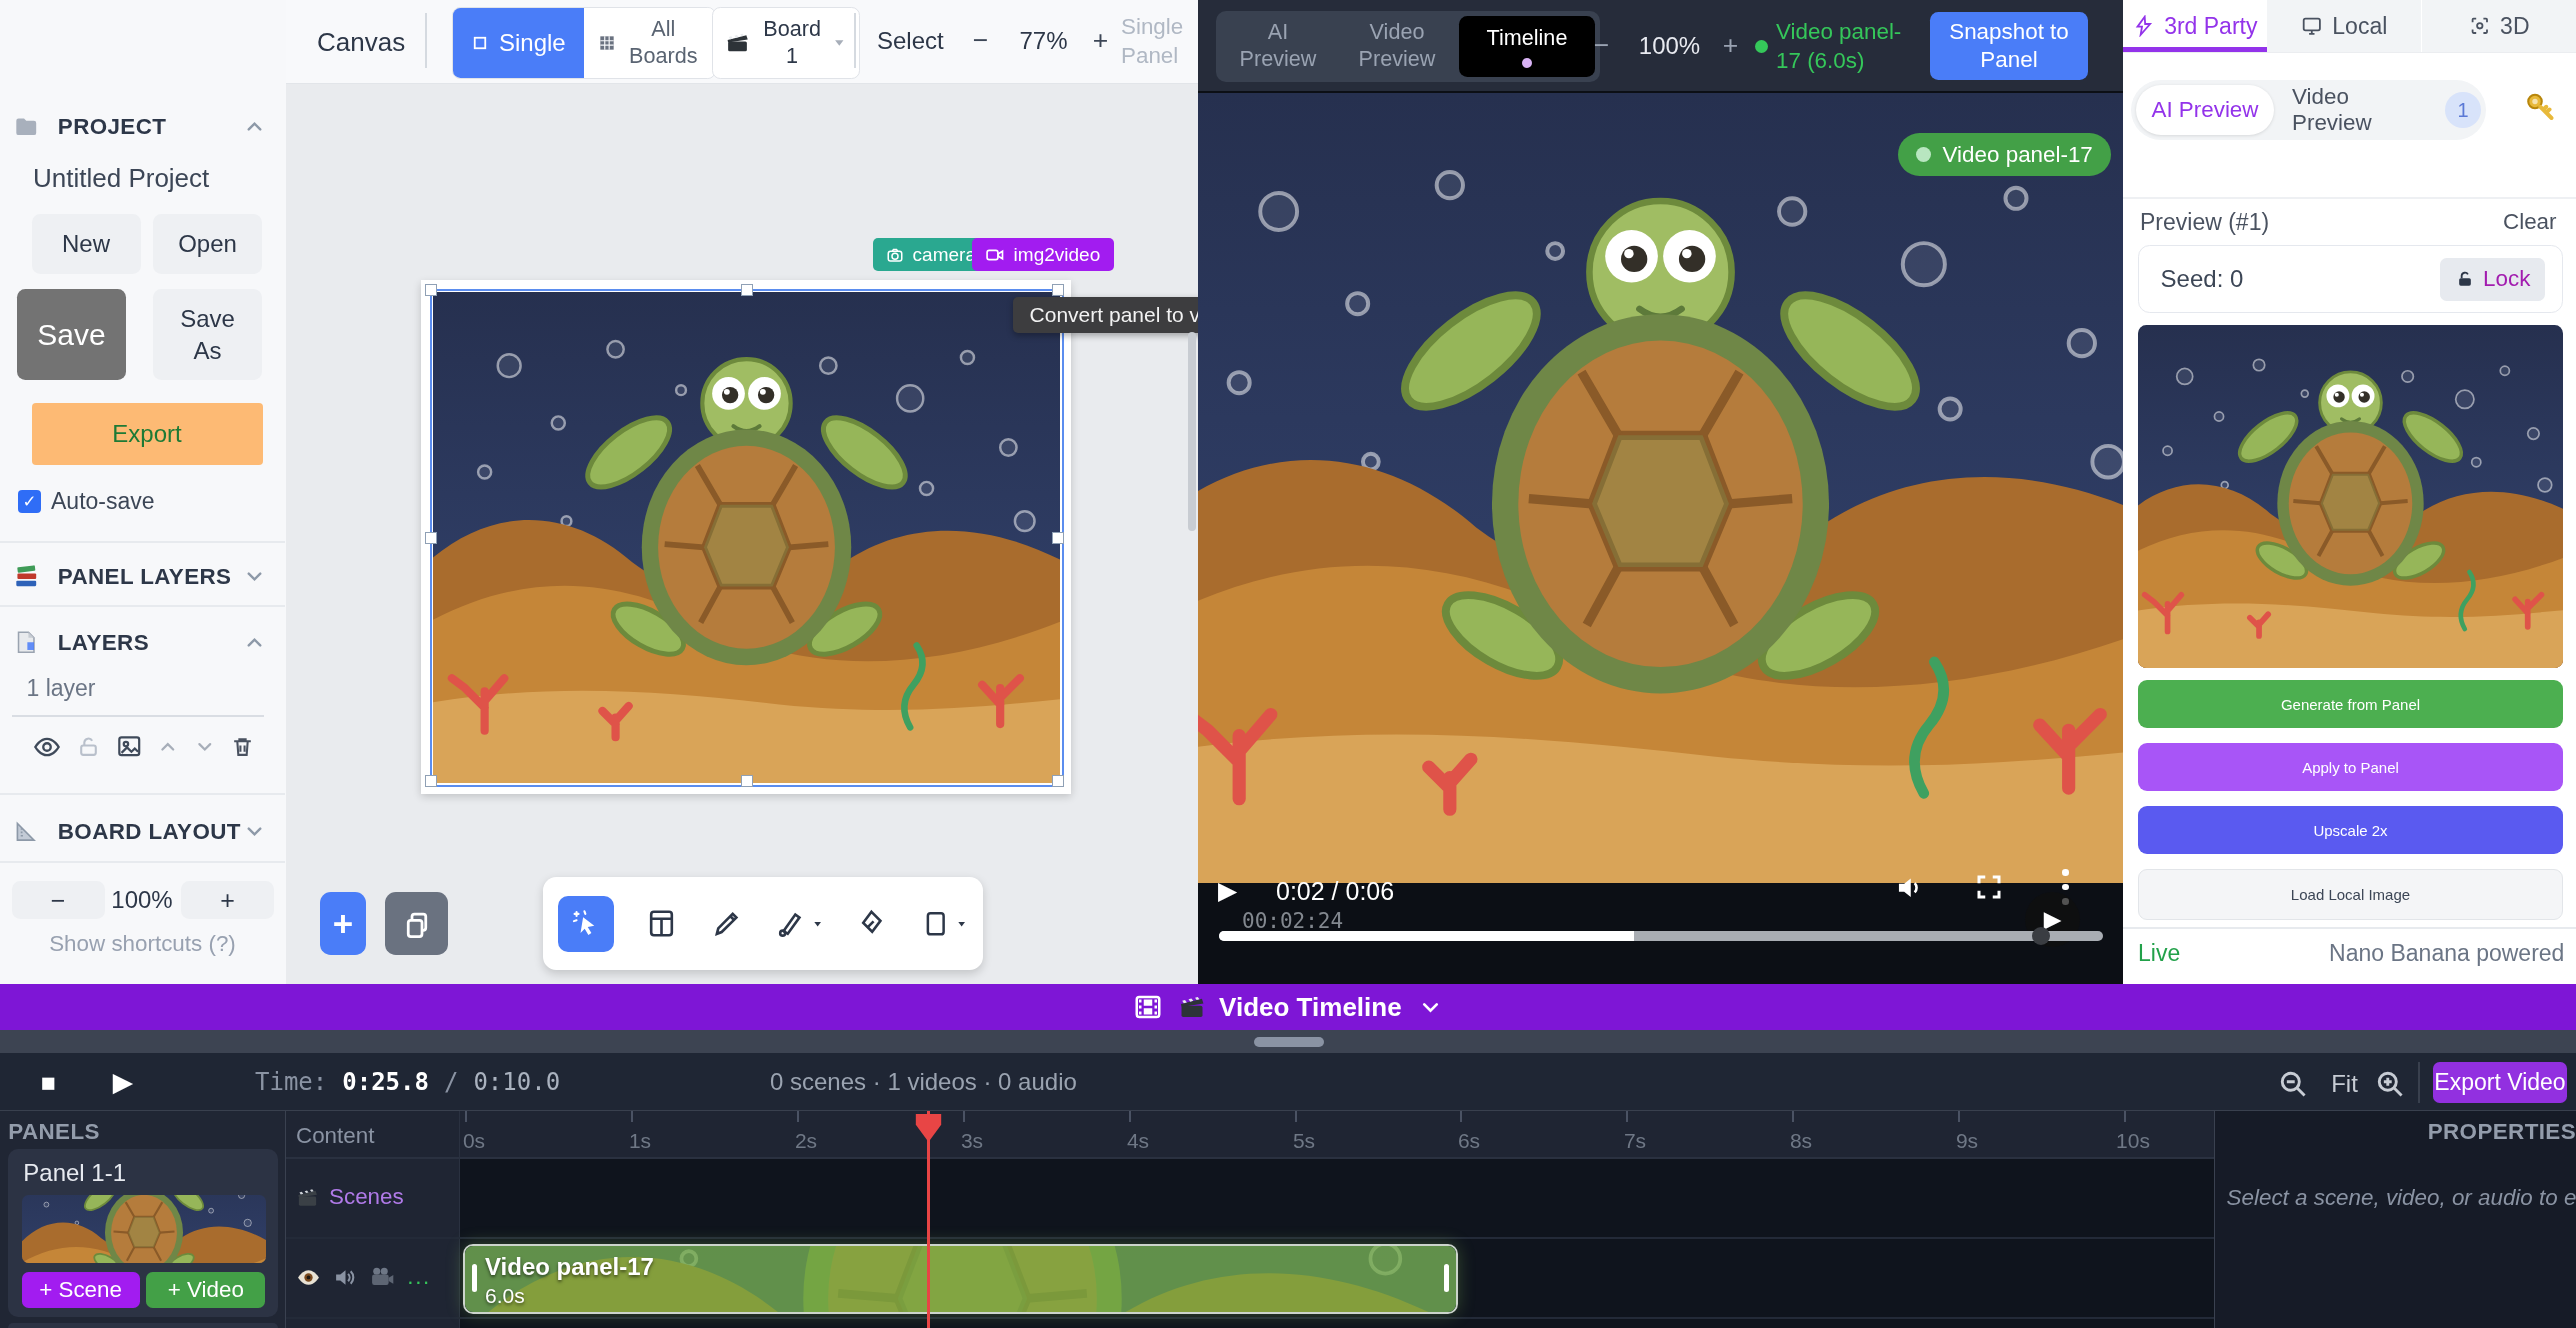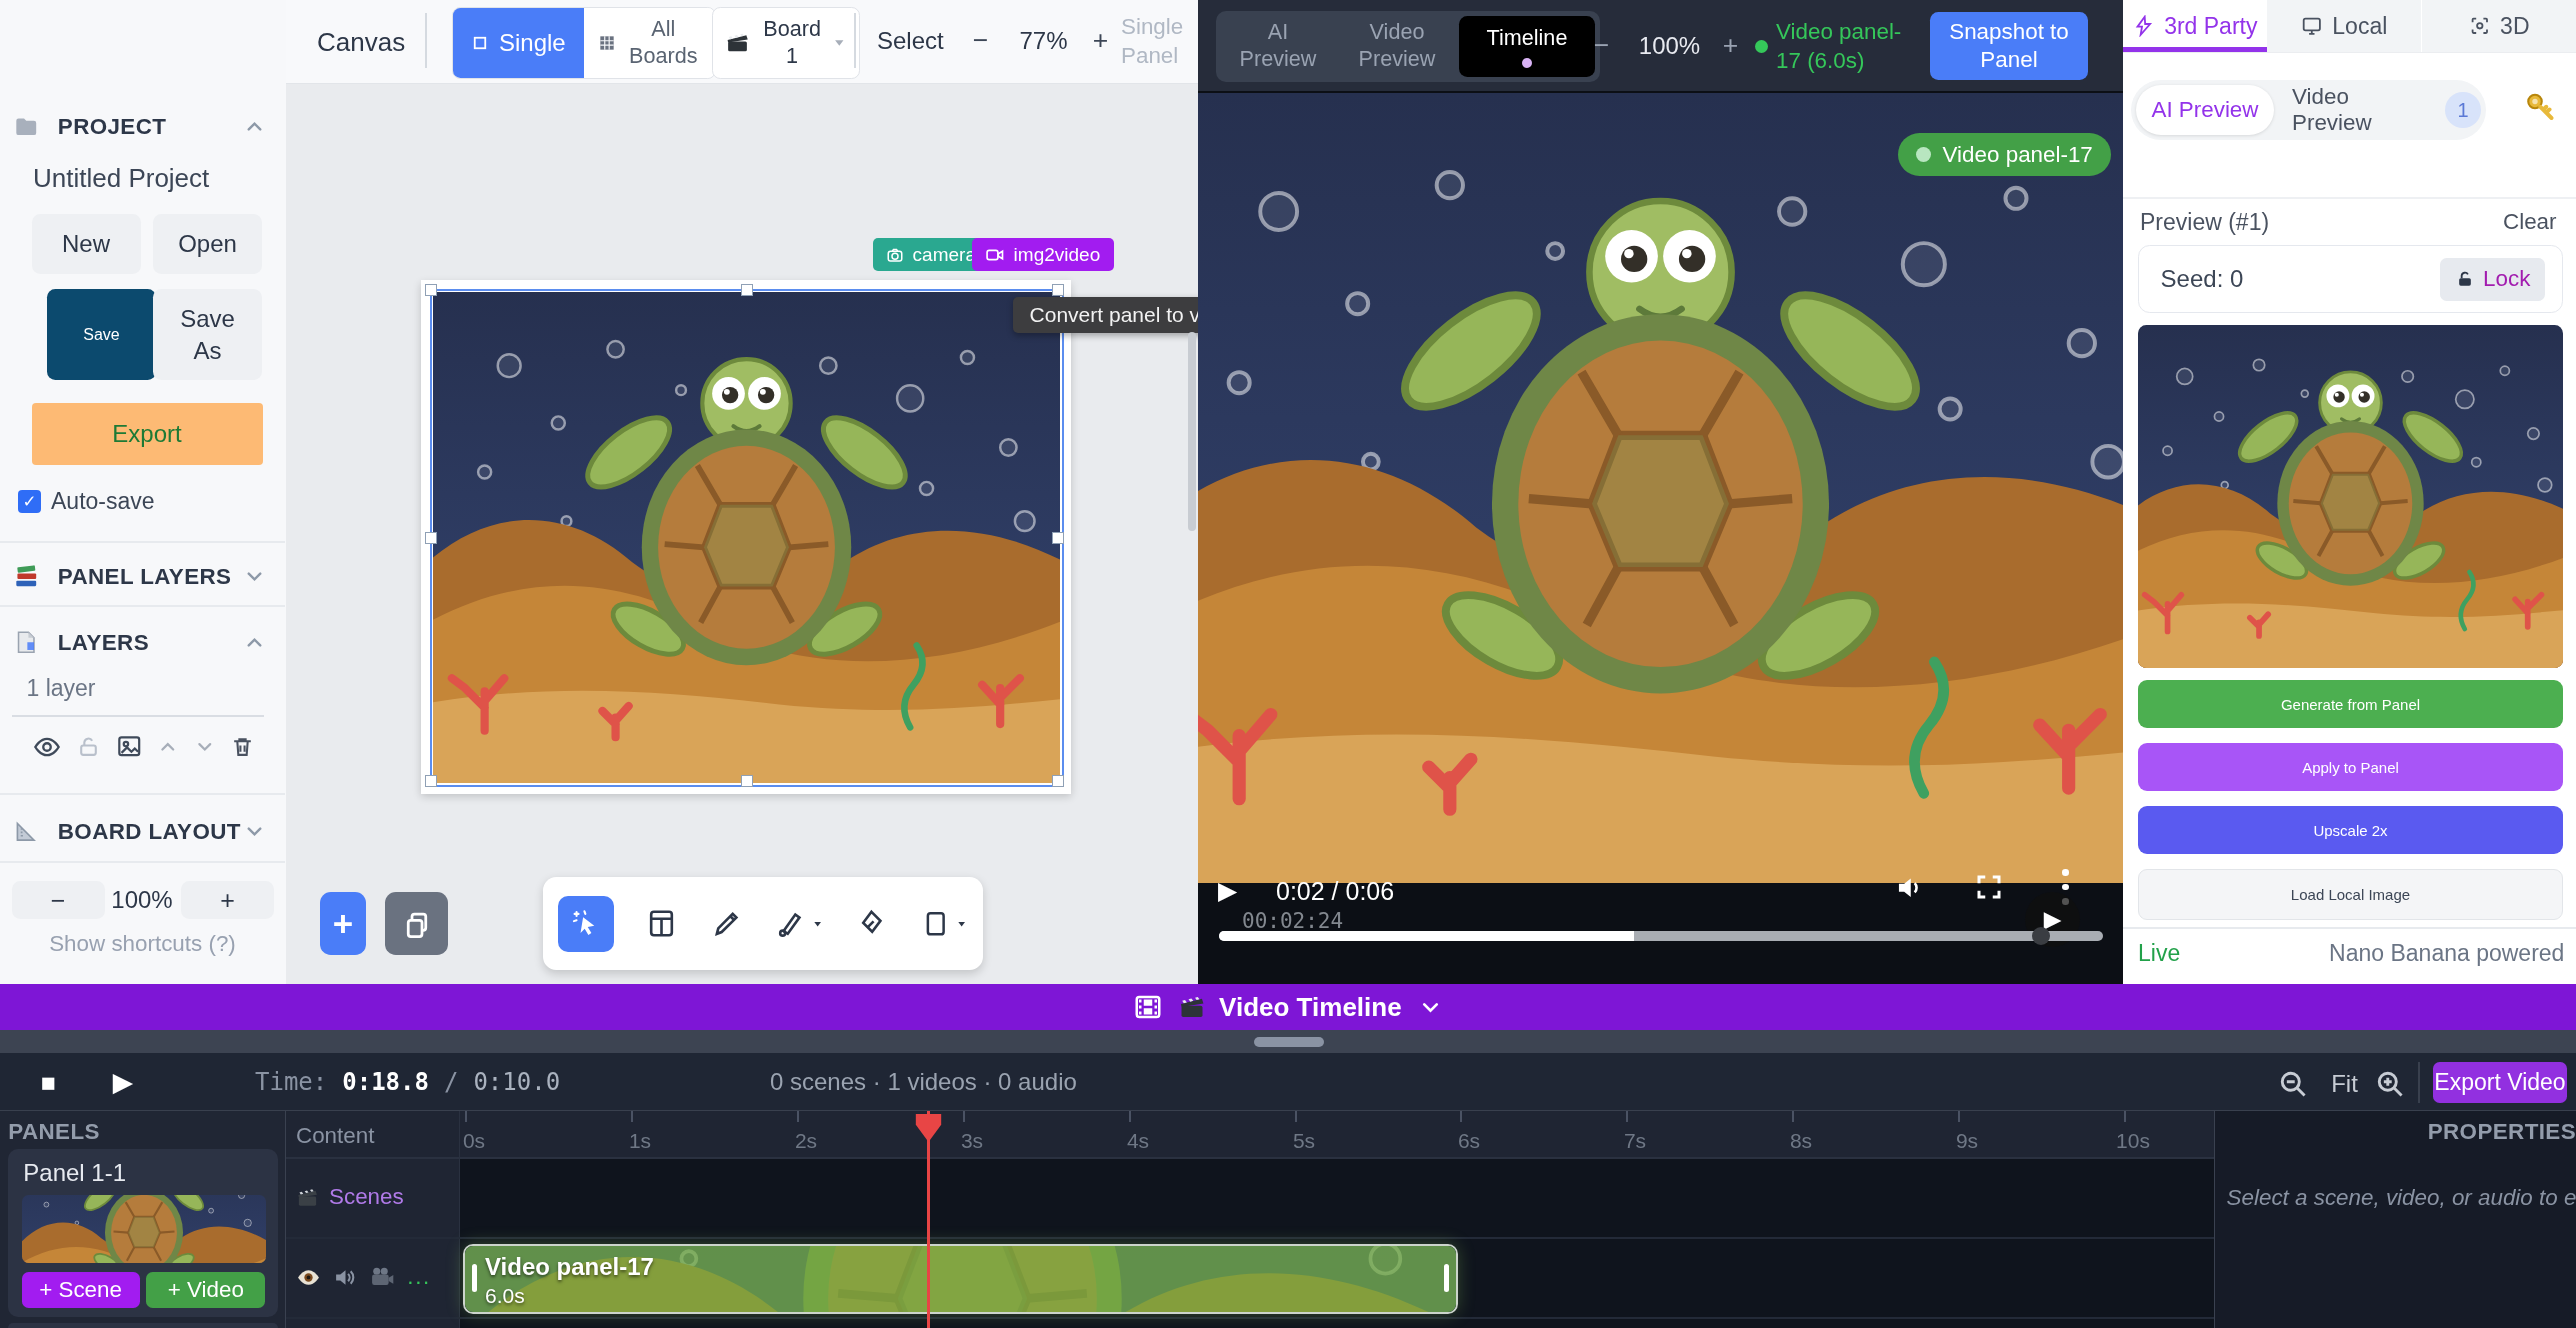--- a/index.html
+++ b/index.html
@@ -98,21 +98,21 @@
       </svg>
     <span class="side-title" style="margin-left:18px;">PROJECT</span>
     <svg class="ab" style="right:6.6px;" width="23" height="23" viewBox="0 0 24 24">
         <path d="M6 15l6-6 6 6" stroke="#8d99a8" stroke-width="2.5" fill="none" stroke-linecap="round"></path>
       </svg>
   </div>
   <div class="ab nowrap" style="left:33px;top:163px;font-size:26px;color:#3c4656;">Untitled Project</div>
 
   <div class="ab center gbtn" style="left:31.5px;top:214px;width:109px;height:60px;">New</div>
   <div class="ab center gbtn" style="left:153px;top:214px;width:109px;height:60px;">Open</div>
-  <div class="ab center" style="left:47px;top:289px;width:109px;height:91px;background:#0c4a6e;border-radius:8.3px;color:#fff;font-size:16px;">Save</div>
+  <div class="ab center" style="left:17px;top:289px;width:109px;height:91px;background:#737373;border-radius:8.3px;color:#fff;font-size:30px;">Save</div>
   <div class="ab center gbtn" style="left:153px;top:289px;width:109px;height:91px;text-align:center;line-height:1.3;width:109px;">
       <span style="width:66px;">Save As</span>
     </div>
   <div class="ab center" style="left:31.5px;top:403px;width:231px;height:62px;background:#fdba74;border-radius:4px;color:#1d7a35;font-size:24px;">Export</div>
 
   <div class="ab flex" style="left:18px;top:488px;">
     <span class="center" style="width:23px;height:23px;background:#2f6df6;border-radius:4.1px;color:#fff;font-size:16.6px;">✓</span>
     <span style="margin-left:10px;font-size:23px;color:#3c4656;">Auto-save</span>
   </div>
 
@@ -465,21 +465,21 @@
   </div>
   <div class="ab" style="left:0;top:1030px;width:2576px;height:23px;background:#3d4452;">
     <div class="ab" style="left:1254px;top:6.6px;width:70px;height:10px;background:#8a93a3;border-radius:5px;"></div>
   </div>
 
   <div class="ab" style="left:0;top:1053px;width:2576px;height:58px;background:#1f2634;border-bottom:1.7px solid #39404e;box-sizing:border-box;"></div>
   <div class="ab center" style="left:25px;top:1063px;width:46px;height:38px;color:#fff;font-size:25px;">■</div>
   <div class="ab center" style="left:100px;top:1063px;width:46px;height:38px;color:#fff;font-size:26.5px;">▶</div>
   <div class="ab flex mono" style="left:255px;top:1063px;height:38px;font-size:24px;">
     <span style="color:#8a93a3;">Time:</span>
-    <span style="margin-left:15px;color:#fff;font-weight:bold;">0:18.8</span>
+    <span style="margin-left:15px;color:#fff;font-weight:bold;">0:25.8</span>
     <span style="margin-left:15px;color:#8a93a3;">/</span>
     <span style="margin-left:15px;color:#aab2bf;">0:10.0</span>
   </div>
   <div class="ab flex" style="left:770px;top:1063px;height:38px;font-size:24px;color:#9aa3b0;">0 scenes · 1 videos · 0 audio</div>
 
   <svg class="ab" style="left:2277px;top:1068px;" width="31.5" height="31.5" viewBox="0 0 24 24" fill="none" stroke="#c7ccd4" stroke-width="2.2">
       <circle cx="10.5" cy="10.5" r="6.5"></circle>
       <path d="M15.5 15.5 L21 21 M7.5 10.5h6"></path>
     </svg>
   <div class="ab center" style="left:2319px;top:1065px;width:51px;height:38px;font-size:24px;color:#c7ccd4;">Fit</div>

